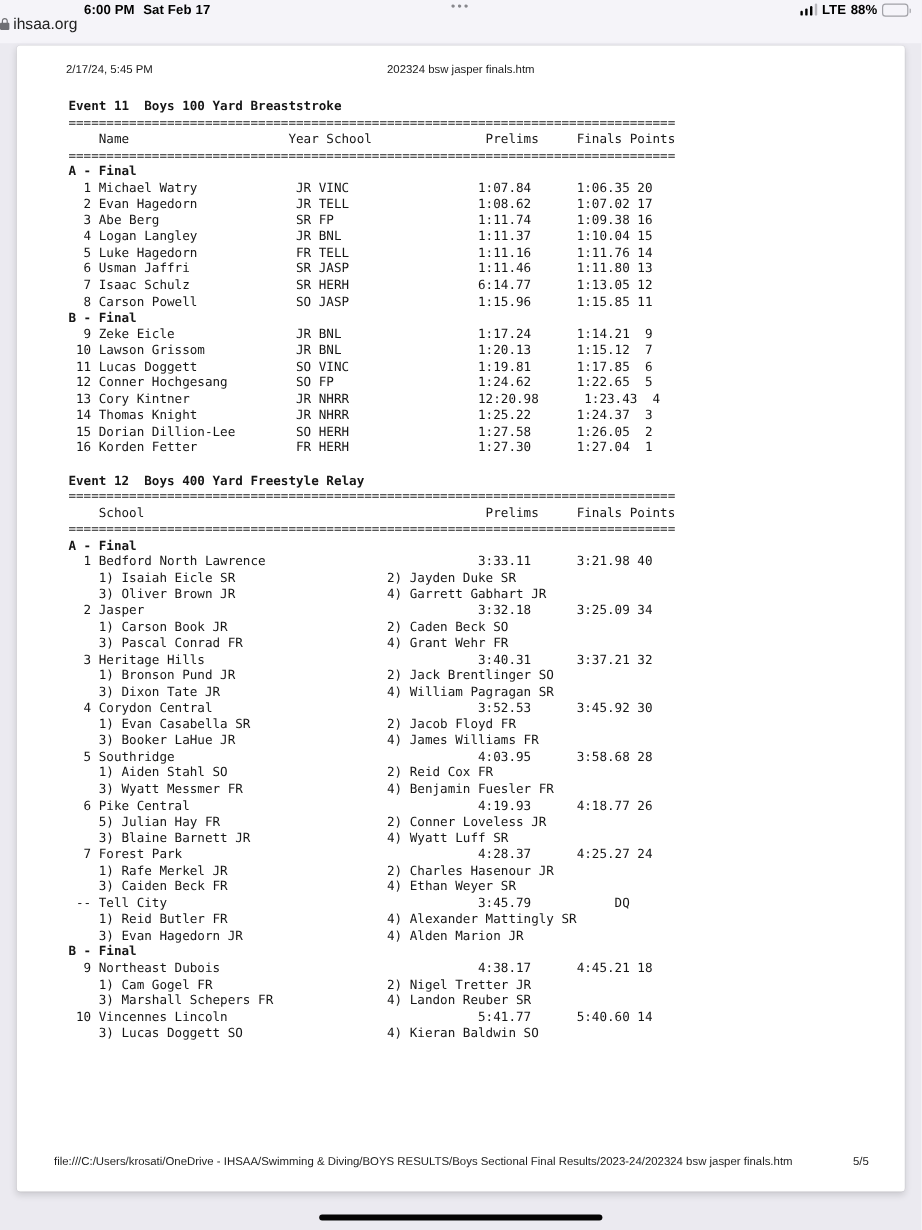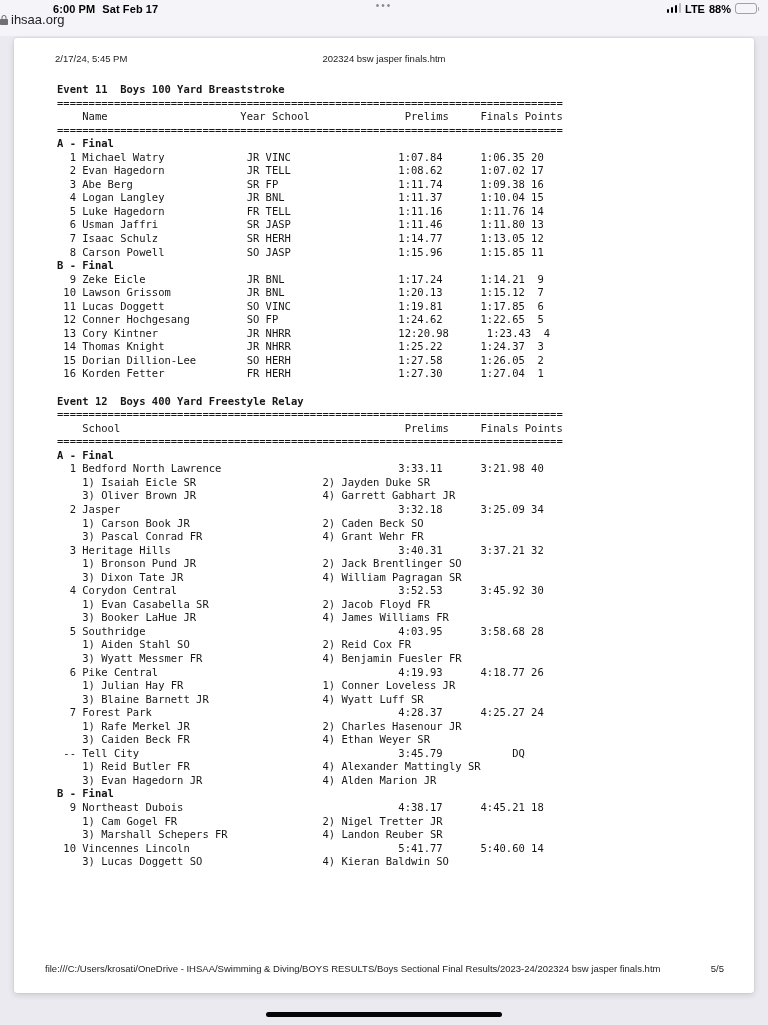--- a/index.html
+++ b/index.html
@@ -8,21 +8,21 @@
     background:#ebeaf0;
     font-family:"Liberation Sans",sans-serif;
     -webkit-font-smoothing:antialiased;
   }
   
   .chrome{
     position:absolute;left:0;top:0;width:768px;height:36px;
     background:#f5f4f9;
   }
   .status-left{
-    position:absolute;left:11px;top:3px;font-size:11px;color:#000;
+    position:absolute;left:28px;top:3px;font-size:11px;color:#000;
     font-weight:700;letter-spacing:.1px;padding-left:42px;
   }
   .status-left .date{font-weight:600;margin-left:7px;}
   .menu-dots{
     position:absolute;left:0;right:0;top:0;text-align:center;
     font-size:10px;color:#87878c;letter-spacing:2px;line-height:12px;
     cursor:default;
   }
   .site-row{
     position:absolute;left:0;right:0;top:12px;text-align:left;
@@ -116,21 +116,21 @@
       <div class="ln">================================================================================</div>
       <div class="ln">    Name                     Year School               Prelims     Finals Points</div>
       <div class="ln">================================================================================</div>
       <div class="ln b">A - Final</div>
       <div class="ln">  1 Michael Watry             JR VINC                 1:07.84      1:06.35 20</div>
       <div class="ln">  2 Evan Hagedorn             JR TELL                 1:08.62      1:07.02 17</div>
       <div class="ln">  3 Abe Berg                  SR FP                   1:11.74      1:09.38 16</div>
       <div class="ln">  4 Logan Langley             JR BNL                  1:11.37      1:10.04 15</div>
       <div class="ln">  5 Luke Hagedorn             FR TELL                 1:11.16      1:11.76 14</div>
       <div class="ln">  6 Usman Jaffri              SR JASP                 1:11.46      1:11.80 13</div>
-      <div class="ln">  7 Isaac Schulz              SR HERH                 1:14.77      1:13.05 12</div>
+      <div class="ln">  7 Isaac Schulz              SR HERH                 6:14.77      1:13.05 12</div>
       <div class="ln">  8 Carson Powell             SO JASP                 1:15.96      1:15.85 11</div>
       <div class="ln b">B - Final</div>
       <div class="ln">  9 Zeke Eicle                JR BNL                  1:17.24      1:14.21  9</div>
       <div class="ln"> 10 Lawson Grissom            JR BNL                  1:20.13      1:15.12  7</div>
       <div class="ln"> 11 Lucas Doggett             SO VINC                 1:19.81      1:17.85  6</div>
       <div class="ln"> 12 Conner Hochgesang         SO FP                   1:24.62      1:22.65  5</div>
       <div class="ln"> 13 Cory Kintner              JR NHRR                 12:20.98      1:23.43  4</div>
       <div class="ln"> 14 Thomas Knight             JR NHRR                 1:25.22      1:24.37  3</div>
       <div class="ln"> 15 Dorian Dillion-Lee        SO HERH                 1:27.58      1:26.05  2</div>
       <div class="ln"> 16 Korden Fetter             FR HERH                 1:27.30      1:27.04  1</div>
@@ -149,21 +149,21 @@
       <div class="ln">  3 Heritage Hills                                    3:40.31      3:37.21 32</div>
       <div class="ln">    1) Bronson Pund JR                    2) Jack Brentlinger SO</div>
       <div class="ln">    3) Dixon Tate JR                      4) William Pagragan SR</div>
       <div class="ln">  4 Corydon Central                                   3:52.53      3:45.92 30</div>
       <div class="ln">    1) Evan Casabella SR                  2) Jacob Floyd FR</div>
       <div class="ln">    3) Booker LaHue JR                    4) James Williams FR</div>
       <div class="ln">  5 Southridge                                        4:03.95      3:58.68 28</div>
       <div class="ln">    1) Aiden Stahl SO                     2) Reid Cox FR</div>
       <div class="ln">    3) Wyatt Messmer FR                   4) Benjamin Fuesler FR</div>
       <div class="ln">  6 Pike Central                                      4:19.93      4:18.77 26</div>
-      <div class="ln">    1) Julian Hay FR                      1) Conner Loveless JR</div>
+      <div class="ln">    5) Julian Hay FR                      2) Conner Loveless JR</div>
       <div class="ln">    3) Blaine Barnett JR                  4) Wyatt Luff SR</div>
       <div class="ln">  7 Forest Park                                       4:28.37      4:25.27 24</div>
       <div class="ln">    1) Rafe Merkel JR                     2) Charles Hasenour JR</div>
       <div class="ln">    3) Caiden Beck FR                     4) Ethan Weyer SR</div>
       <div class="ln"> -- Tell City                                         3:45.79           DQ   </div>
       <div class="ln">    1) Reid Butler FR                     4) Alexander Mattingly SR</div>
       <div class="ln">    3) Evan Hagedorn JR                   4) Alden Marion JR</div>
       <div class="ln b">B - Final</div>
       <div class="ln">  9 Northeast Dubois                                  4:38.17      4:45.21 18</div>
       <div class="ln">    1) Cam Gogel FR                       2) Nigel Tretter JR</div>

